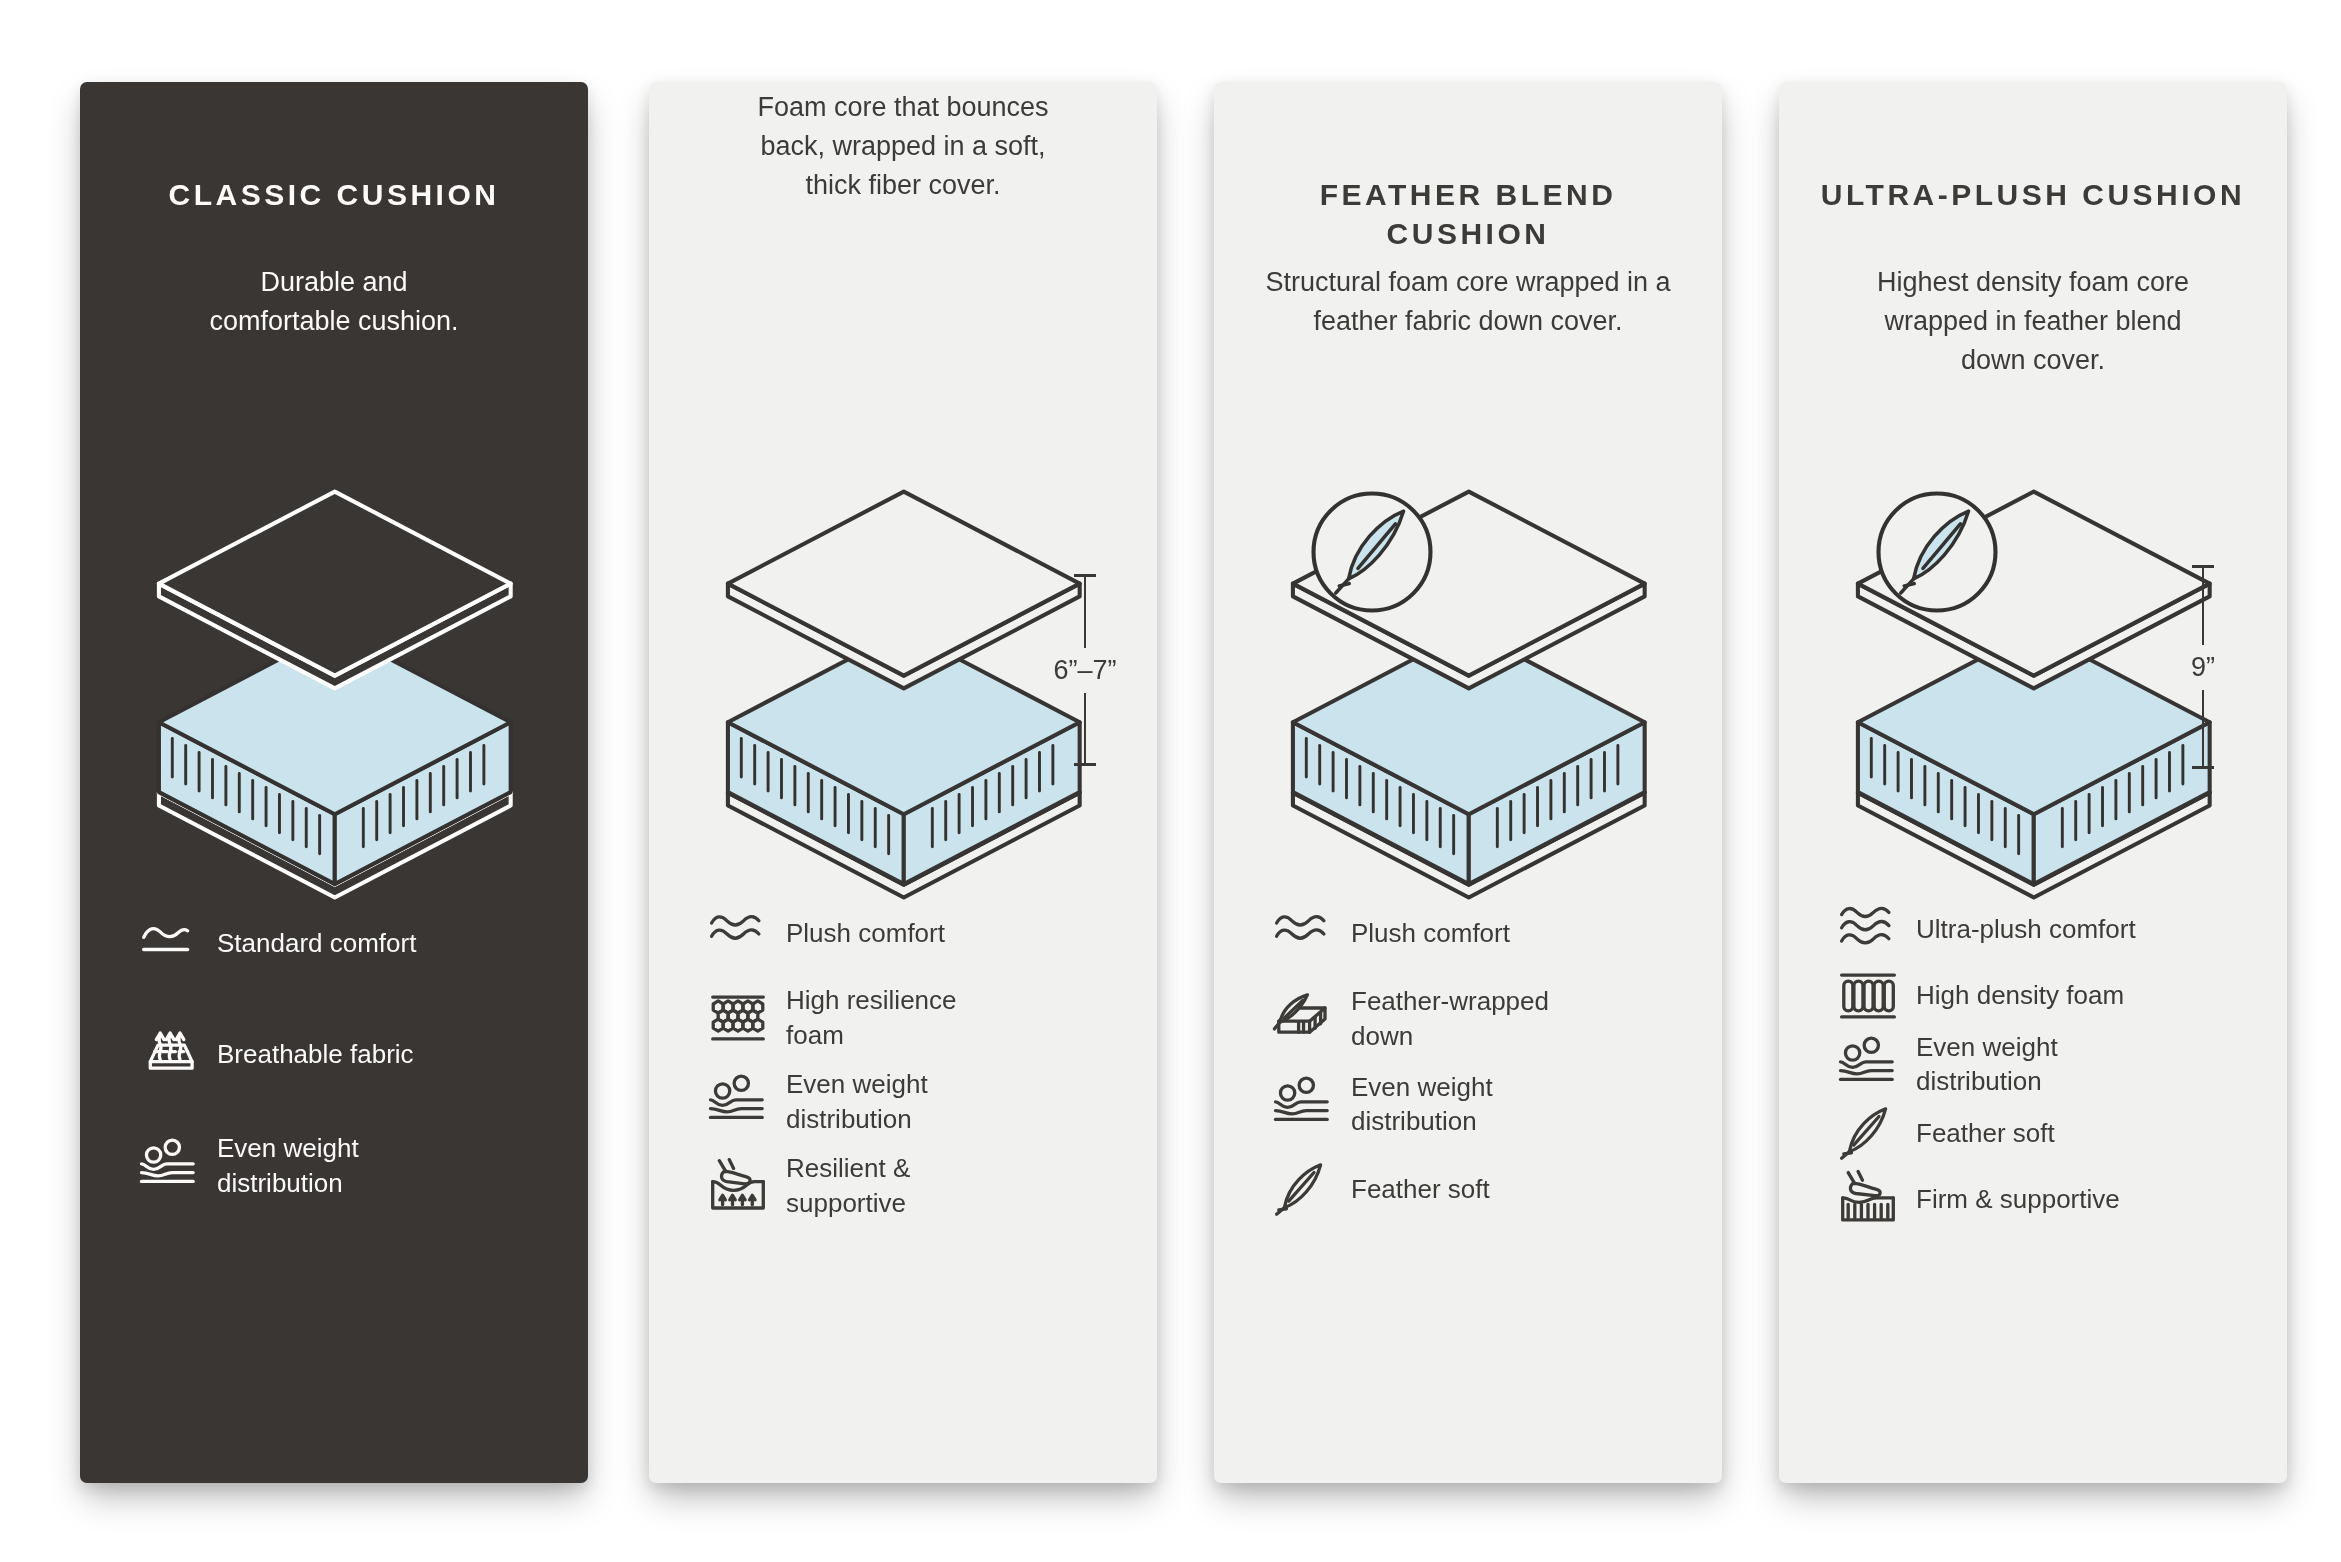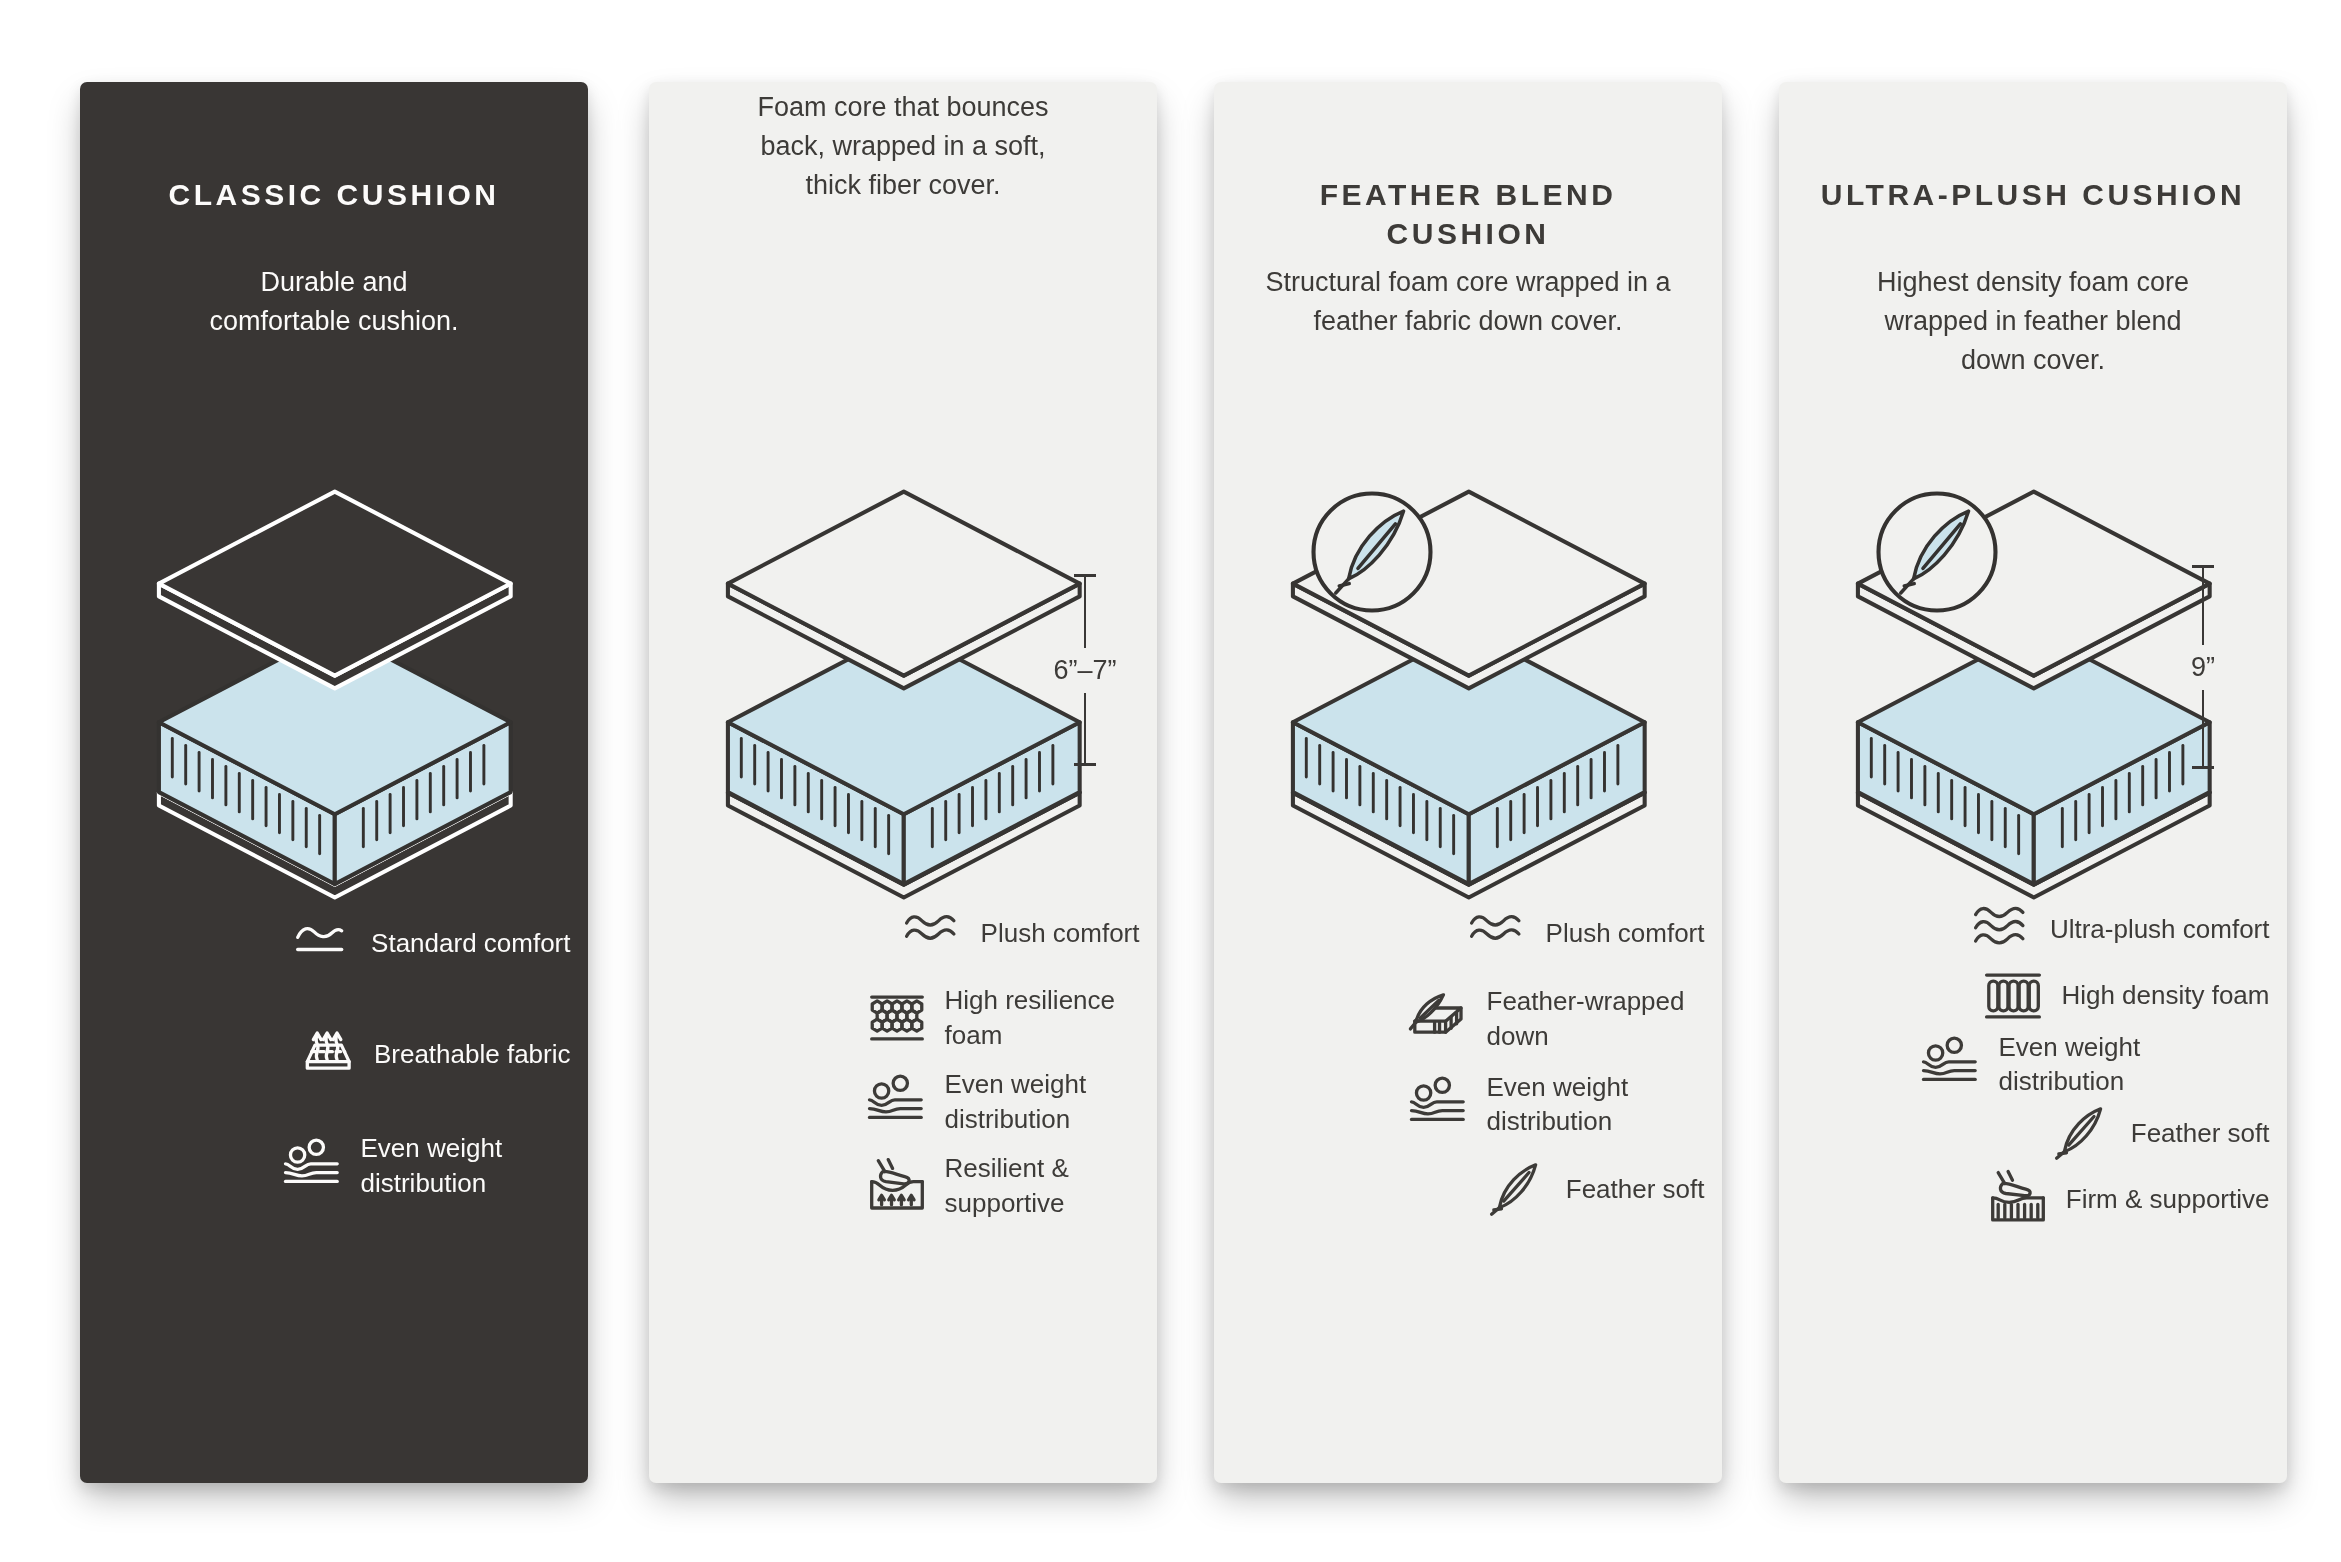--- a/index.html
+++ b/index.html
@@ -32,21 +32,21 @@
   .badge .bline{fill:none;stroke:#343230;stroke-width:6;stroke-linecap:round;}
 
   .dim{position:absolute;display:none;flex-direction:column;align-items:center;width:44px;text-align:right;}
   .p2 .dim{display:flex;left:338px;top:85px;height:192px;}
   .p4 .dim{display:flex;left:326px;top:76px;height:204px;}
   .dcap{width:22px;height:2.9px;background:#3a3836;flex:0 0 auto;}
   .dline{width:2.9px;flex:1;background:#3a3836;}
   .dlabel{font-size:27px;color:#3d3b38;margin:7px 0;white-space:nowrap;}
 
   .features{position:absolute;left:54px;right:17.5px;list-style:none;margin:0;padding:0;
-            display:flex;flex-direction:column;align-items:flex-end;}
+            display:flex;flex-direction:column;}
   .p1 .features{top:827px;gap:42px;} .p2 .features{top:817px;gap:15px;}
   .p3 .features{top:817px;gap:16.3px;} .p4 .features{top:816px;gap:3px;}
   .feature{display:flex;align-items:center;min-height:69px;}
   .p4 .feature{min-height:63px;}
   .ficon{width:70px;height:61px;flex:0 0 auto;display:flex;align-items:center;justify-content:center;color:var(--text);}
   .ficon svg{width:66px;height:58px;overflow:visible;}
   .ficon svg *{fill:none;stroke:currentColor;stroke-width:3;stroke-linecap:round;stroke-linejoin:round;}
   .ficon svg .fillbg{fill:var(--panel-bg);}
   .flabel{margin-left:13px;font-size:26px;line-height:1.32;color:var(--text);}
   .p1 .flabel{max-width:210px;} .p2 .flabel{max-width:195px;}

